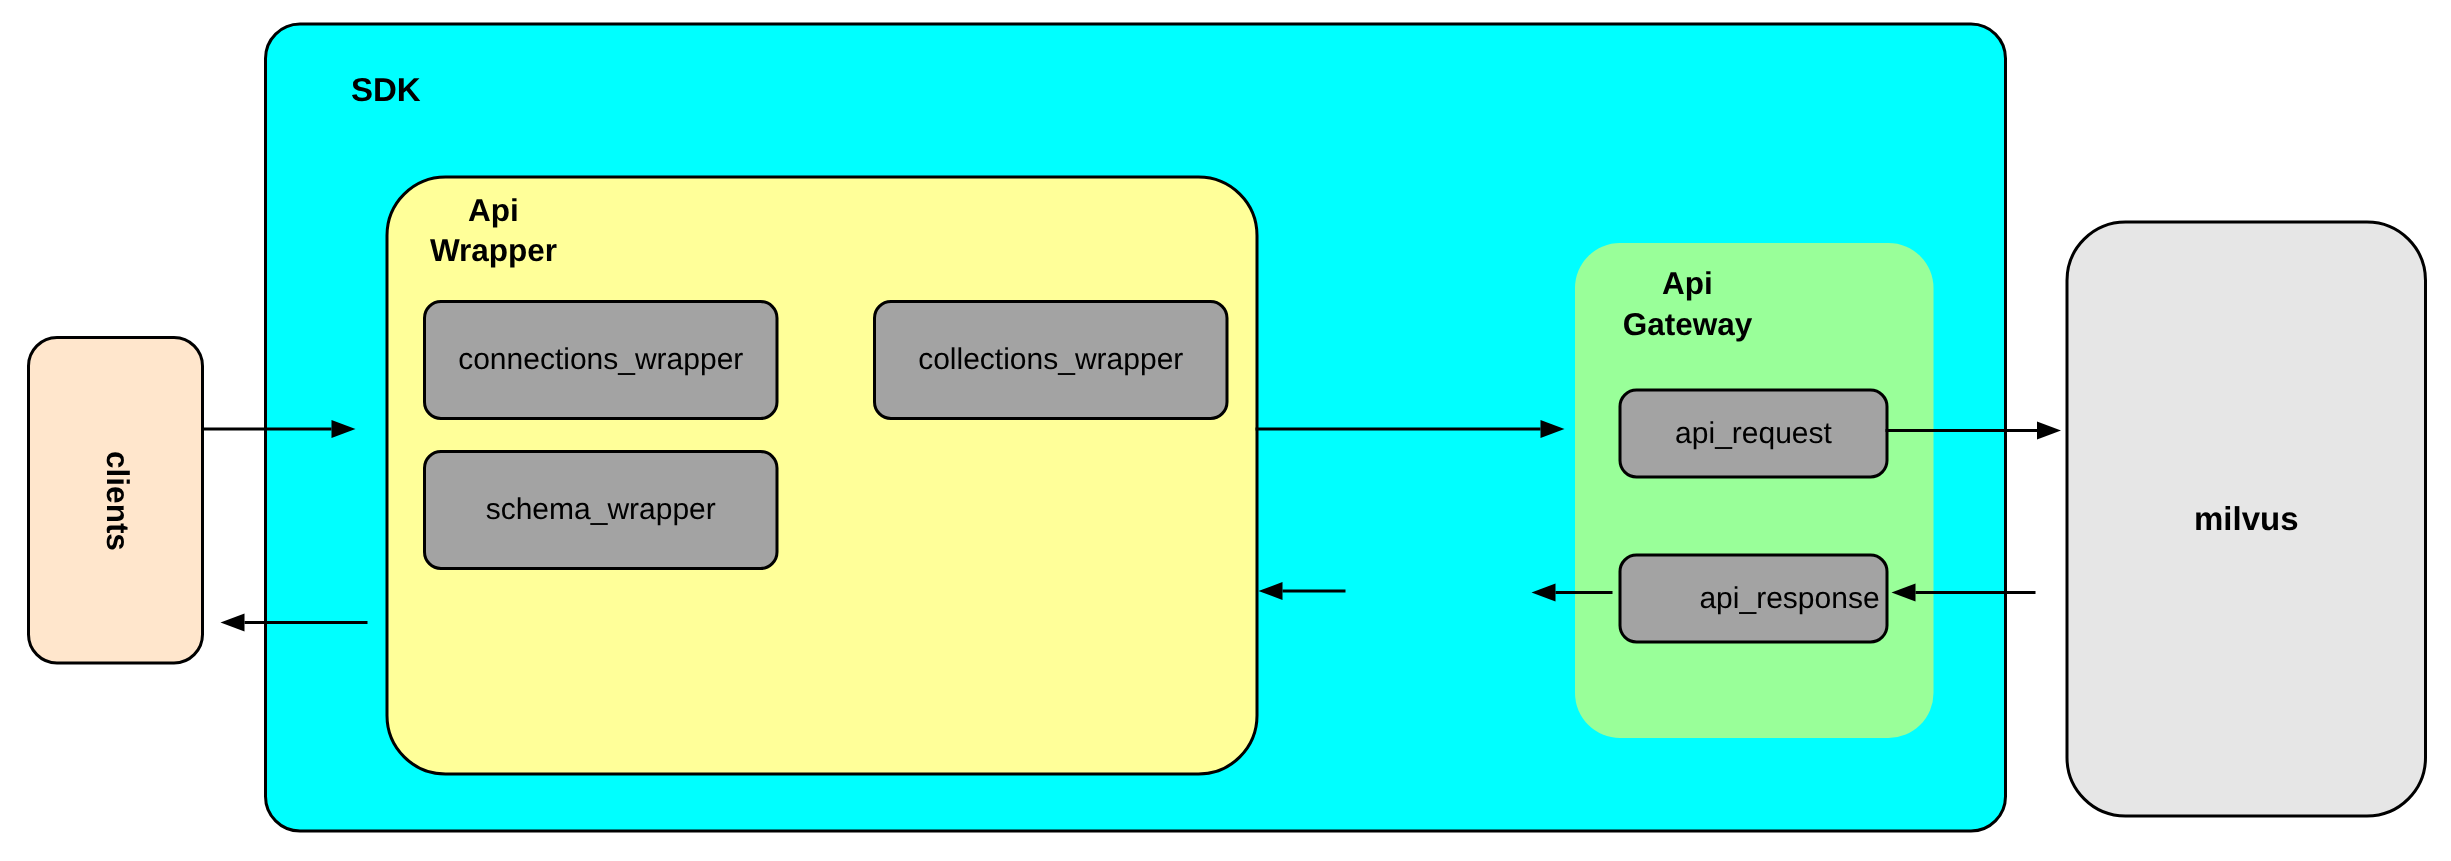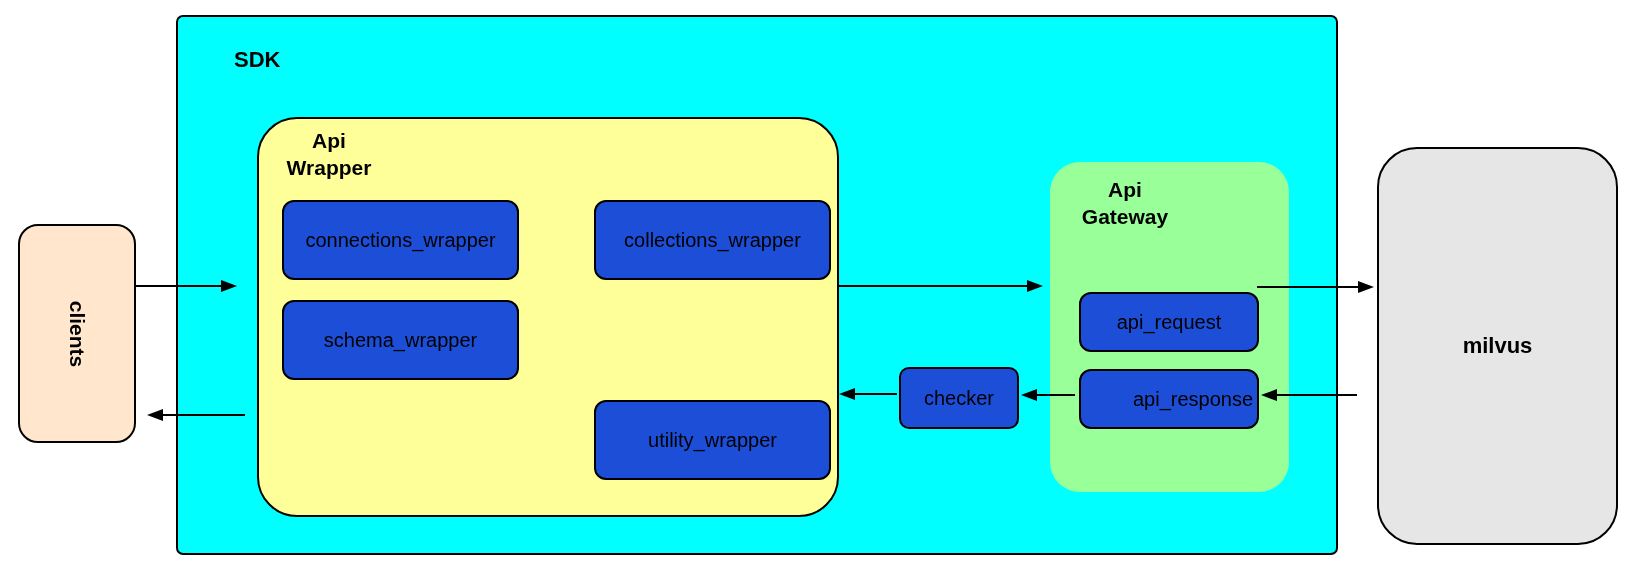--- a/index.html
+++ b/index.html
@@ -8,52 +8,52 @@
     width: 1634px;
     height: 574px;
     background: #ffffff;
     font-family: "Liberation Sans", sans-serif;
     overflow: hidden;
   }
   .abs { position: absolute; box-sizing: border-box; }
 
   
   .container { border: 2px solid #000; }
-  .sdk          { left: 176px;  top: 15px;  width: 1162px; height: 540px; border-radius: 7px; }
+  .sdk          { left: 176px;  top: 15px;  width: 1162px; height: 540px; border-radius: 24px; }
   .api-wrapper  { left: 79px;   top: 100px; width: 582px;  height: 400px; border-radius: 40px; }
   .api-gateway  { left: 872px;  top: 145px; width: 239px;  height: 330px; border-radius: 30px; border: none; }
   .clients-node { left: 18px;   top: 224px; width: 118px;  height: 219px; border-radius: 20px; border: 2px solid #000;
                   display: flex; align-items: center; justify-content: center; }
   .milvus-node  { left: 1377px; top: 147px; width: 241px;  height: 398px; border-radius: 40px; border: 2px solid #000;
                   display: flex; align-items: center; justify-content: center; }
 
   
   .bold-label { font-weight: bold; color: #000; white-space: pre-line; }
   .sdk-label      { left: 56px; top: 30px;  font-size: 22px; line-height: 26px; }
   .wrapper-label  { left: 5px;  top: 8px;   width: 130px; text-align: center; font-size: 21px; line-height: 27px; }
   .gateway-label  { left: 0px;  top: 14px;  width: 150px; text-align: center; font-size: 21px; line-height: 27px; }
   .milvus-label   { font-size: 22px; }
   .clients-label  { font-size: 21px; transform: rotate(90deg); white-space: nowrap; }
 
   
   .white-box {
-    background: #1d4ed8;
+    background: #a3a3a3;
     border: 2px solid #000;
     border-radius: 12px;
     display: flex; align-items: center; justify-content: center;
     font-size: 20px; color: #000;
   }
   .wb-r1 { top: 81px;  height: 80px; }
   .wb-r2 { top: 181px; height: 80px; }
   .wb-r3 { top: 281px; height: 80px; }
   .wb-c1 { left: 23px;  width: 237px; }
-  .wb-c2 { left: 335px; width: 237px; }
+  .wb-c2 { left: 323px; width: 237px; }
   .checker-box { left: 721px; top: 350px; width: 120px; height: 62px; border-radius: 10px; }
   .gw-box { left: 29px; width: 180px; height: 60px; }
-  .gw-request  { top: 97px; margin-top: 33px; }
+  .gw-request  { top: 97px; }
   .gw-response { top: 207px; padding-left: 48px; }
 
   
   .arrow-line { position: absolute; height: 2px; background: #000; }
   .arrow-head { position: absolute; width: 0; height: 0;
                 border-top: 6px solid transparent; border-bottom: 6px solid transparent; }
   .head-right { border-left: 16px solid #000; }
   .head-left  { border-right: 16px solid #000; }
 </style>
 </head>
@@ -74,28 +74,22 @@
 
       <div class="abs white-box wb-r1 wb-c1">
         <span>connections_wrapper</span>
       </div>
       <div class="abs white-box wb-r1 wb-c2">
         <span>collections_wrapper</span>
       </div>
       <div class="abs white-box wb-r2 wb-c1">
         <span>schema_wrapper</span>
       </div>
-      <div class="abs white-box wb-r3 wb-c2">
-        <span>utility_wrapper</span>
-      </div>
     </div>
 
-    <div class="abs white-box checker-box">
-      <span>checker</span>
-    </div>
 
     <div class="abs container api-gateway" style="background-color: rgb(153, 255, 153);">
       <div class="abs gateway-label bold-label">Api
 Gateway</div>
 
       <div class="abs white-box gw-box gw-request">
         <span>api_request</span>
       </div>
       <div class="abs white-box gw-box gw-response">
         <span>api_response</span>

